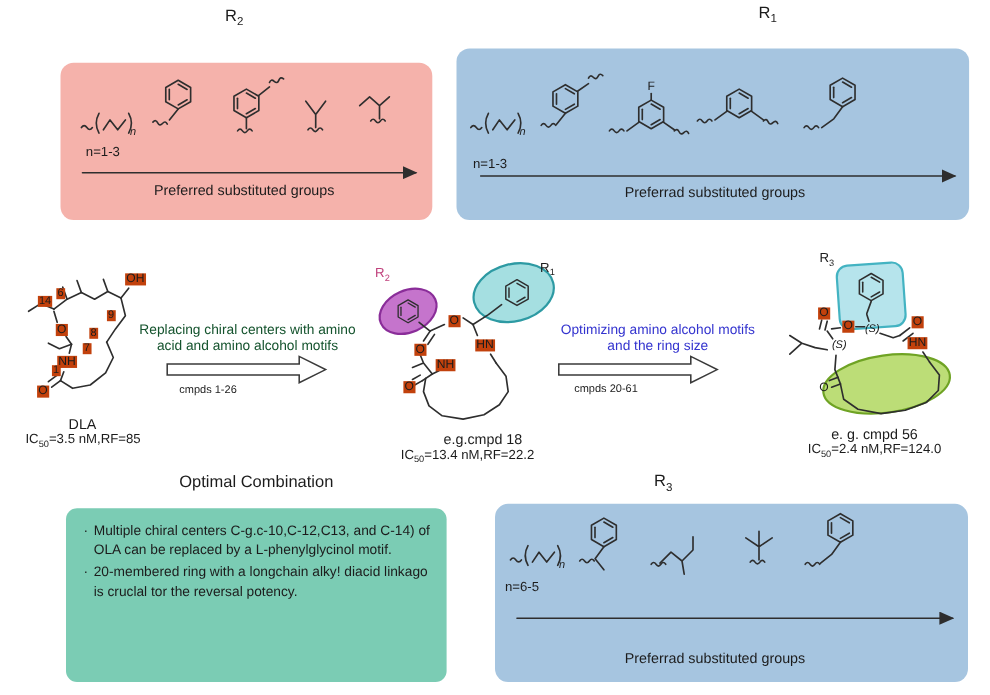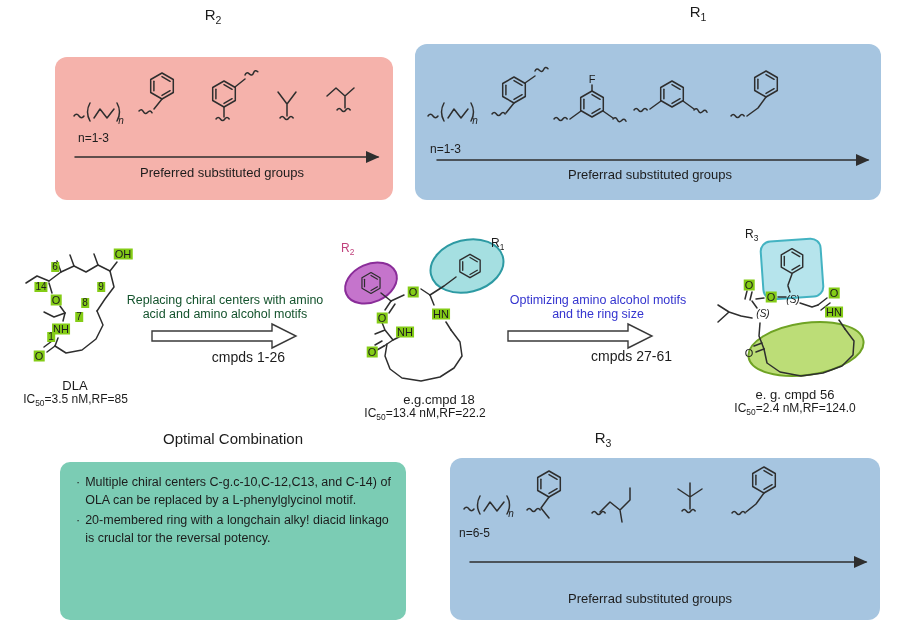--- a/index.html
+++ b/index.html
@@ -16,23 +16,23 @@
   .center{text-align:center}
   .panel-title{font-size:15px}
   .caption{font-size:13px}
   .neq{font-size:12px}
   .name{font-size:13px}
   .ic{font-size:12px}
   sub{font-size:70%}
   .step{font-size:12.5px;text-align:center}
   .step1{color:#14532d}
   .step2{color:#3434cf}
-  .cmpds{font-size:14px;text-align:right}
+  .cmpds{font-size:10px;text-align:left}
   .rlab{font-size:12px}
-  .atom{position:absolute;transform:translate(-50%,-50%);font-size:11px;line-height:1;background:#84cc16;padding:0 1px;z-index:3}
+  .atom{position:absolute;transform:translate(-50%,-50%);font-size:11px;line-height:1;background:#c2410c;padding:0 1px;z-index:3}
   .atom.small{font-size:10px}
   .atom.nobg{background:transparent}
   .stereo{font-style:italic;font-size:10px}
   .nchar{font-style:italic;font-size:10px}
   .bullets{position:absolute;left:76px;top:474px;width:318px;font-size:12.5px;line-height:1.4;z-index:3}
   .bullet{display:flex;gap:5px;margin-bottom:3px}
   .marker{flex:0 0 auto}
   .sk{stroke:#2e2e2e;stroke-width:1.5;fill:none;stroke-linecap:round;stroke-linejoin:round}
 </style>
 </head>
@@ -191,21 +191,21 @@
 
   <div class="txt caption center" style="left:90px;top:165px;width:264px">Preferred substituted groups</div>
   <div class="txt caption center" style="left:478px;top:167px;width:344px">Preferrad substituted groups</div>
   <div class="txt caption center" style="left:478px;top:591px;width:344px">Preferrad substituted groups</div>
 
   <div class="atom" style="left:123px;top:254px">OH</div>
   <div class="atom" style="left:56px;top:300px">O</div>
   <div class="atom" style="left:61px;top:329px">NH</div>
   <div class="atom" style="left:39px;top:356px">O</div>
   <div class="atom small" style="left:55px;top:267px">6</div>
-  <div class="atom small" style="left:41px;top:287px">14</div>
+  <div class="atom small" style="left:41px;top:274px">14</div>
   <div class="atom small" style="left:101px;top:287px">9</div>
   <div class="atom small" style="left:85px;top:303px">8</div>
   <div class="atom small" style="left:79px;top:317px">7</div>
   <div class="atom small" style="left:51px;top:337px">1</div>
 
   <div class="txt name center" style="left:40px;top:378px;width:70px">DLA</div>
   <div class="txt ic center" style="left:3px;top:392px;width:145px"><span>IC</span><sub>50</sub><span>=3.5 nM,RF=85</span></div>
 
   <div class="txt step step1" style="left:126px;top:293px;width:198px">Replacing chiral centers with amino</div>
   <div class="txt step step1" style="left:126px;top:307px;width:198px">acid and amino alcohol motifs</div>
@@ -216,21 +216,21 @@
   <div class="atom" style="left:382px;top:318px">O</div>
   <div class="atom" style="left:413px;top:292px">O</div>
   <div class="atom" style="left:441px;top:314px">HN</div>
   <div class="atom" style="left:405px;top:332px">NH</div>
   <div class="atom" style="left:372px;top:352px">O</div>
   <div class="txt name center" style="left:369px;top:392px;width:140px">e.g.cmpd 18</div>
   <div class="txt ic center" style="left:330px;top:406px;width:190px"><span>IC</span><sub>50</sub><span>=13.4 nM,RF=22.2</span></div>
 
   <div class="txt step step2" style="left:504px;top:307px;width:188px">and the ring size</div>
   <div class="txt step step2" style="left:504px;top:293px;width:188px">Optimizing amino alcohol motifs</div>
-  <div class="txt cmpds" style="left:522px;top:348px;width:150px">cmpds 27-61</div>
+  <div class="txt cmpds" style="left:522px;top:348px;width:150px">cmpds 20-61</div>
 
   <div class="txt rlab" style="left:745px;top:227px"><span>R</span><sub>3</sub></div>
   <div class="atom" style="left:749px;top:285px">O</div>
   <div class="atom" style="left:771px;top:297px">O</div>
   <div class="atom stereo nobg" style="left:763px;top:314px">(S)</div>
   <div class="atom stereo nobg" style="left:793px;top:300px">(S)</div>
   <div class="atom" style="left:834px;top:293px">O</div>
   <div class="atom" style="left:834px;top:312px">HN</div>
   <div class="atom nobg" style="left:749px;top:353px">O</div>
   <div class="txt name center" style="left:725px;top:387px;width:140px">e. g. cmpd 56</div>

